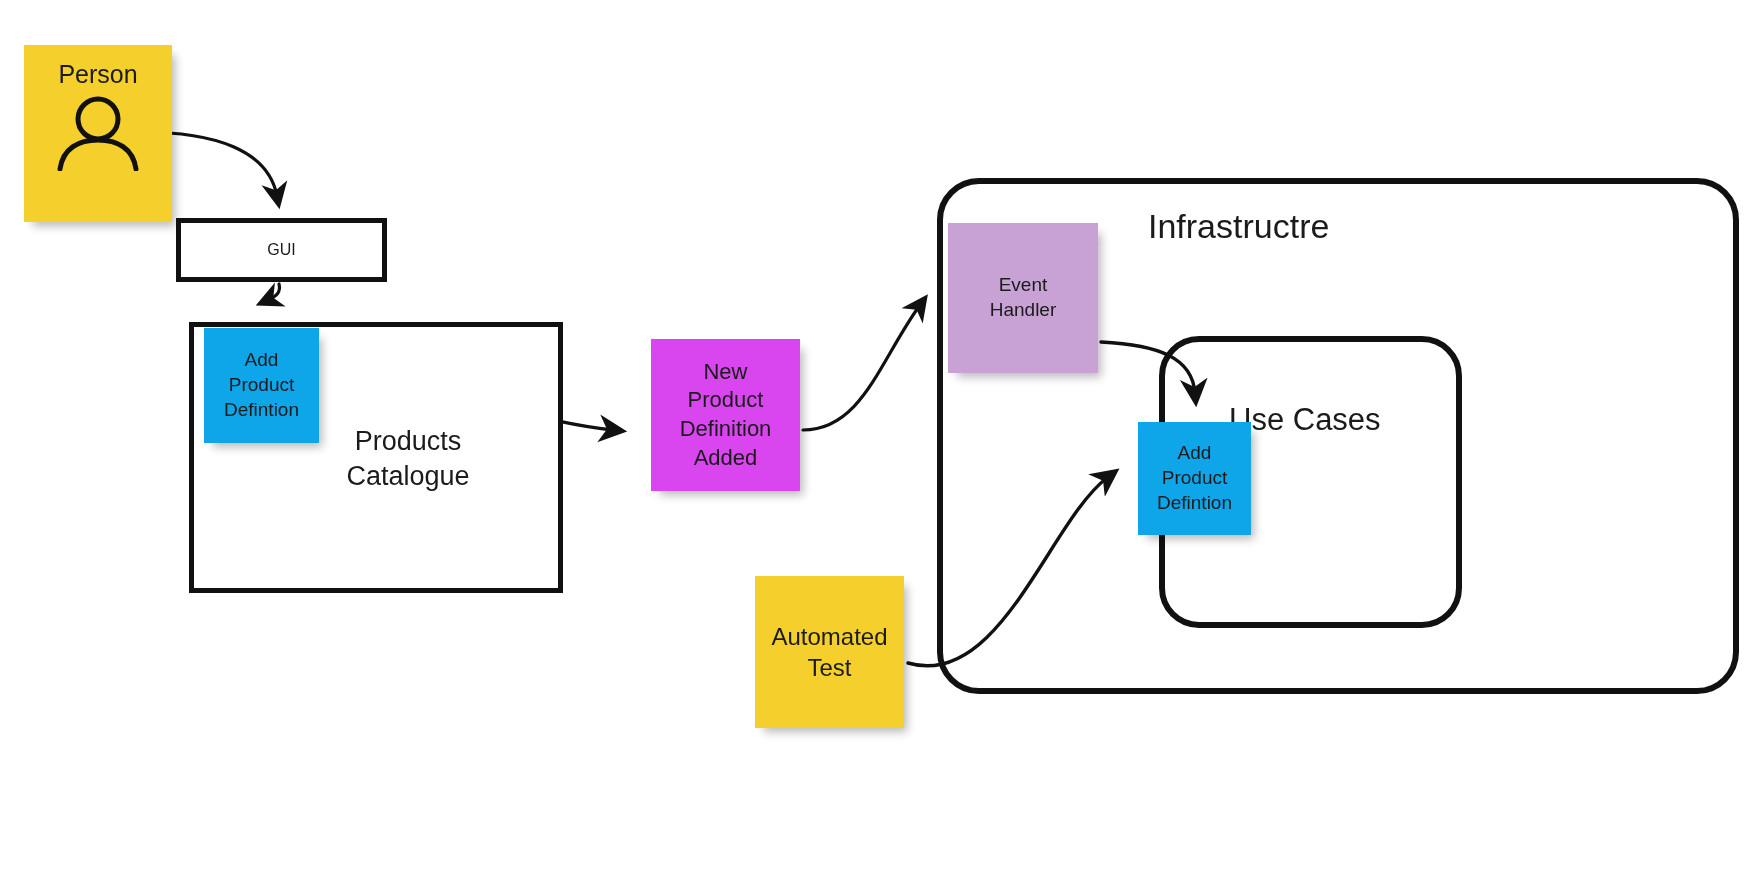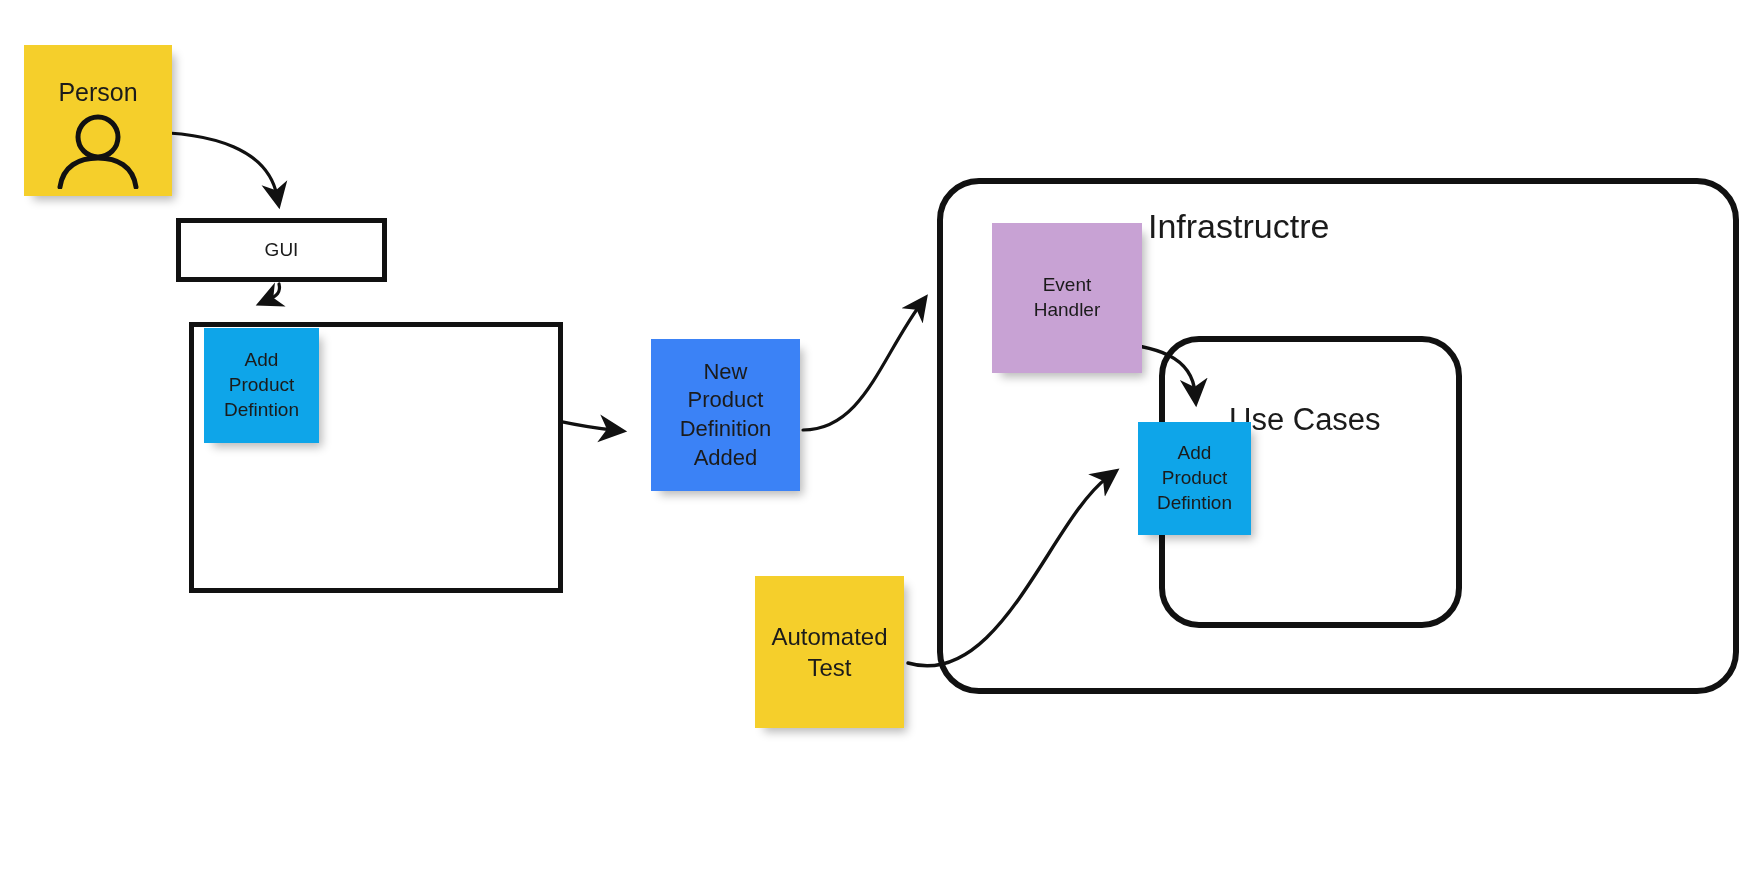--- a/index.html
+++ b/index.html
@@ -39,28 +39,28 @@
     box-shadow: 6px 7px 9px -3px rgba(0,0,0,0.28);
   }
   .note-text {
     display: block;
     white-space: pre-line;
     padding: 0 6px;
   }
 
   .note-yellow { background: #f5cf2b; }
   .note-blue   { background: #0ea5e9; }
-  .note-pink   { background: #3b82f6; }
-  .note-purple { background: #c8a2d4; margin-left: 44px; }
+  .note-pink   { background: #d946ef; }
+  .note-purple { background: #c8a2d4; }
 
   
   #note-person {
-    left: 24px; top: 45px; width: 148px; height: 151px;
-    display: block;
-    padding-top: 34px;
+    left: 24px; top: 45px; width: 148px; height: 177px;
+    display: block;
+    padding-top: 16px;
   }
   #note-person .note-title {
     display: block;
     font-size: 25px;
     text-align: center;
     color: #1b1b1b;
     line-height: 1.1;
   }
   #person-icon {
     display: block;
@@ -106,21 +106,21 @@
   }
   #box-gui {
     left: 176px; top: 218px; width: 211px; height: 64px;
   }
   #box-gui .box-label {
     position: absolute;
     left: 0; right: 0;
     top: 50%;
     transform: translateY(-50%);
     text-align: center;
-    font-size: 19px;
+    font-size: 16px;
     color: #1b1b1b;
   }
 
   #box-products-catalogue {
     left: 189px; top: 322px; width: 374px; height: 271px;
   }
   #label-products-catalogue {
     position: absolute;
     left: 318px; top: 424px;
     width: 180px;
@@ -179,20 +179,22 @@
     <path d="M322,381 C 430,379 520,420 613,430" fill="none" stroke="#111111" stroke-width="3.4" stroke-linecap="round" marker-end="url(#ah)"></path>
 
     <path d="M803,430 C 862,430 880,360 920,305" fill="none" stroke="#111111" stroke-width="3.2" stroke-linecap="round" marker-end="url(#ah)"></path>
 
     <path d="M1101,342 C 1160,345 1192,358 1195,393" fill="none" stroke="#111111" stroke-width="3.4" stroke-linecap="round" marker-end="url(#ah)"></path>
 
     <path d="M908,663 C 1000,690 1050,520 1108,477" fill="none" stroke="#111111" stroke-width="3.4" stroke-linecap="round" marker-end="url(#ah)"></path>
   </svg>
 
   <div class="rect-box" id="box-products-catalogue"></div>
+  <div id="label-products-catalogue">Products
+Catalogue</div>
 
   <div class="rect-box" id="box-gui">
     <span class="box-label">GUI</span>
   </div>
 
   <div class="round-box" id="box-infrastructure"></div>
   <div id="label-infrastructure">Infrastructre</div>
 
   <div class="round-box" id="box-use-cases"></div>
   <div id="label-use-cases">Use Cases</div>

